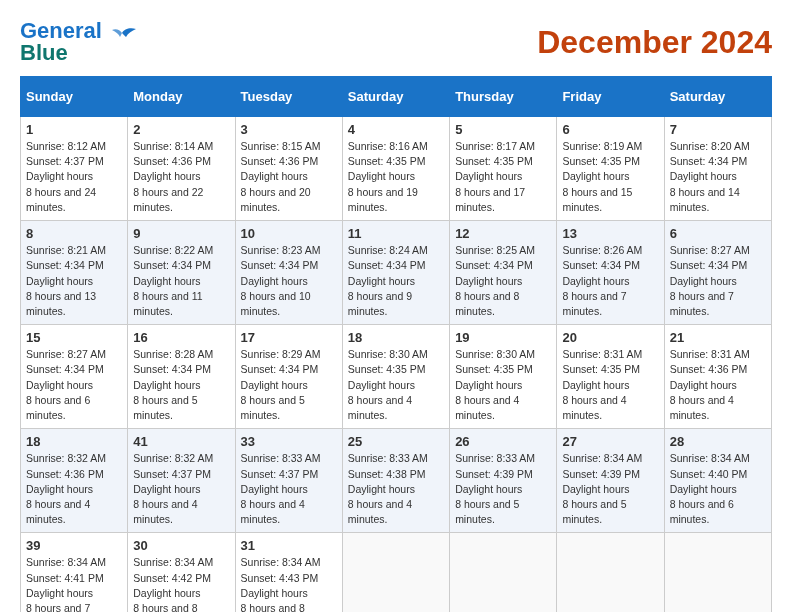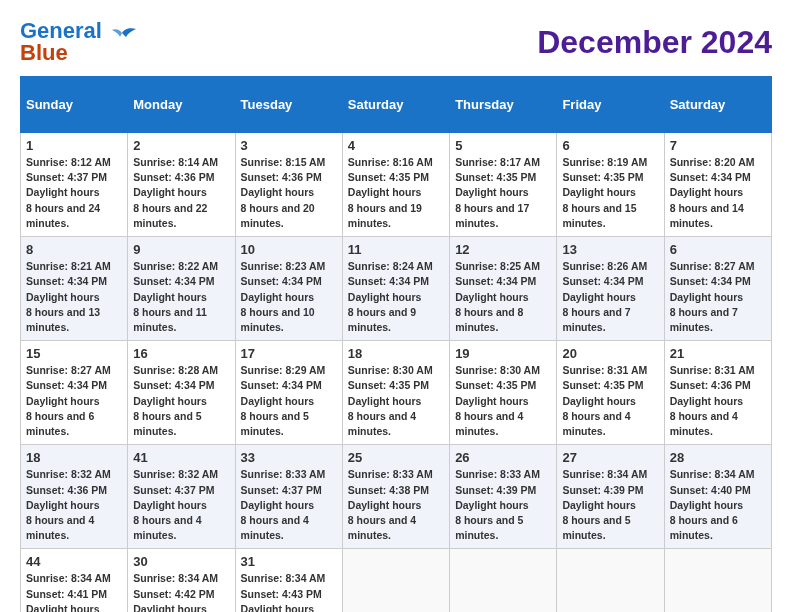--- a/index.html
+++ b/index.html
@@ -27,35 +27,35 @@
       color: #333;
       line-height: 1;
     }
     .logo-text span { color: #1a73c7; }
     .title-block {
       text-align: right;
     }
     .month-title {
       font-size: 32px;
       font-weight: bold;
-      color: #4c1d95;
+      color: #c2410c;
     }
     .subtitle {
       font-size: 15px;
       color: #555;
     }
     .calendar {
       width: 100%;
       border-collapse: collapse;
       font-size: 11px;
     }
     .calendar th {
       background: #1a73c7;
       color: #fff;
-      padding: 20px 5px;
+      padding: 12px 5px;
       text-align: left;
       font-size: 13px;
       font-weight: bold;
       border: 1px solid #1a73c7;
     }
     .calendar td {
       border: 1px solid #ccc;
       vertical-align: top;
       padding: 5px;
       width: 107px;
@@ -69,34 +69,33 @@
       font-size: 13px;
       font-weight: bold;
       color: #333;
       display: block;
       margin-bottom: 2px;
     }
     .day-info {
       color: #333;
       line-height: 1.45;
       font-size: 10.5px;
-      font-weight: bold;
     }
     .empty-cell {
       background: #f9f9f9 !important;
     }
   </style>
 </head>
 <body>
 
 <div class="header">
   <div class="logo">
     <div style="display:flex;align-items:center;">
       <span class="logo-text">
-        <span>General</span><br><span style="color:#c2410c">Blue</span>
+        <span>General</span><br><span style="color:#0f766e">Blue</span>
       </span>
       <svg style="margin-left:4px;margin-top:-10px;" width="32" height="24" viewBox="0 0 32 24">
         <path d="M16 8 C18 4, 24 2, 30 4 C26 6, 22 8, 20 12 C18 10, 17 9, 16 8Z" fill="#1a73c7"></path>
         <path d="M16 8 C14 5, 10 3, 6 5 C10 7, 13 9, 14 12 C15 10, 15.5 9, 16 8Z" fill="#1a73c7" opacity="0.7"></path>
       </svg>
     </div>
   </div>
   <div class="title-block">
     <div class="month-title">December 2024</div>
   </div>
@@ -230,21 +229,21 @@
         <span class="day-num">27</span>
         <div class="day-info">Sunrise: 8:34 AM<br>Sunset: 4:39 PM<br>Daylight hours<br>8 hours and 5 minutes.</div>
       </td>
         <td>
         <span class="day-num">28</span>
         <div class="day-info">Sunrise: 8:34 AM<br>Sunset: 4:40 PM<br>Daylight hours<br>8 hours and 6 minutes.</div>
       </td>
       </tr>
       <tr>
         <td>
-        <span class="day-num">44</span>
+        <span class="day-num">39</span>
         <div class="day-info">Sunrise: 8:34 AM<br>Sunset: 4:41 PM<br>Daylight hours<br>8 hours and 7 minutes.</div>
       </td>
         <td>
         <span class="day-num">30</span>
         <div class="day-info">Sunrise: 8:34 AM<br>Sunset: 4:42 PM<br>Daylight hours<br>8 hours and 8 minutes.</div>
       </td>
         <td>
         <span class="day-num">31</span>
         <div class="day-info">Sunrise: 8:34 AM<br>Sunset: 4:43 PM<br>Daylight hours<br>8 hours and 8 minutes.</div>
       </td>

